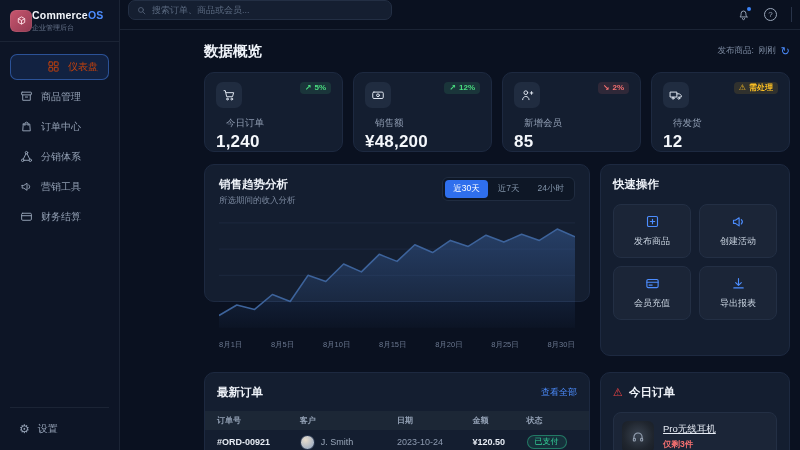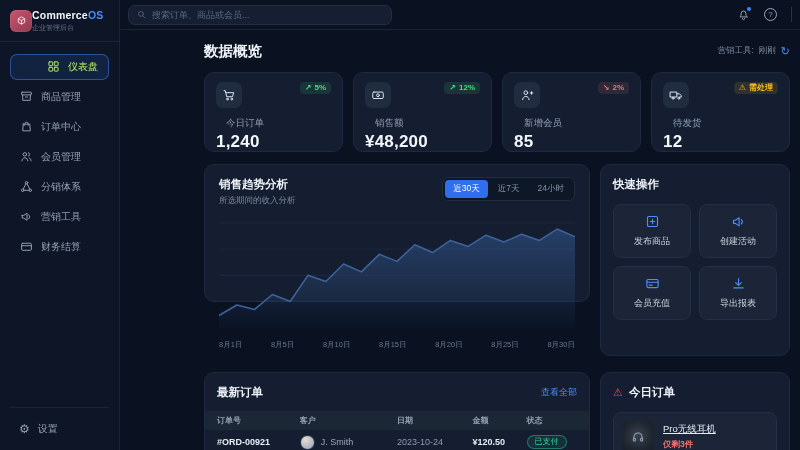--- a/index.html
+++ b/index.html
@@ -15,28 +15,28 @@
   .logo-mark svg{width:11px;height:11px;stroke:#ffe2e9;fill:none;stroke-width:2;}
   .logo-title{font-size:10.5px;font-weight:bold;color:#f2f5fa;letter-spacing:.2px;line-height:1.2;}
   .logo-title .accent{color:#4c8dff;}
   .logo-sub{font-size:7px;color:#66738a;margin-top:1px;}
   .side-div{height:1px;background:#1b2435;margin:0;}
   .nav{padding:12px 10px 0;flex:1;}
   .nav-item{display:flex;align-items:center;gap:8px;padding:5px 9px;margin-bottom:4px;border-radius:7px;border:1px solid transparent;color:#93a0b4;cursor:pointer;}
   .nav-item .nav-ico{display:flex;}
   .nav-item svg{width:13px;height:13px;stroke:currentColor;fill:none;stroke-width:1.8;stroke-linecap:round;stroke-linejoin:round;}
   .nav-label{font-size:10px;}
-  .nav-item.active{background:rgba(47,111,237,.14);border-color:rgba(76,141,255,.45);color:#bef264;padding-left:36px;}
+  .nav-item.active{background:rgba(47,111,237,.14);border-color:rgba(76,141,255,.45);color:#c2410c;padding-left:36px;}
   .side-foot{padding:10px;}
   .side-foot .side-div{margin-bottom:10px;}
   .foot-item{display:flex;align-items:center;gap:8px;color:#93a0b4;font-size:10px;padding:4px 9px;cursor:pointer;}
   .gear-glyph{font-size:12px;line-height:1;}
   
   .main{flex:1;display:flex;flex-direction:column;}
-  .topbar{height:30px;min-height:30px;border-bottom:1px solid #1b2435;display:flex;align-items:center;padding:0 8px;}
+  .topbar{height:30px;min-height:30px;border-bottom:1px solid #1b2435;display:flex;padding:0 8px;}
   .searchbox{display:flex;align-items:center;gap:6px;width:264px;height:20px;background:#151f31;border:1px solid #232f44;border-radius:7px;padding:0 8px;}
   .searchbox svg{width:9px;height:9px;stroke:#5b6a80;fill:none;stroke-width:2;stroke-linecap:round;}
   .searchbox input{flex:1;background:transparent;border:none;outline:none;color:#dfe6f0;font-size:9px;font-family:inherit;}
   .searchbox input::placeholder{color:#5b6a80;}
   .top-right{margin-left:auto;display:flex;align-items:center;gap:14px;}
   .bell{position:relative;display:flex;cursor:pointer;}
   .bell svg{width:13px;height:13px;stroke:#9aa7ba;fill:none;stroke-width:1.8;stroke-linecap:round;stroke-linejoin:round;}
   .bell .dot{position:absolute;top:-1px;right:-1px;width:4px;height:4px;border-radius:50%;background:#3b82f6;}
   .help{width:13px;height:13px;border:1.2px solid #9aa7ba;border-radius:50%;color:#9aa7ba;font-size:8px;display:flex;align-items:center;justify-content:center;cursor:pointer;}
   .top-div{width:1px;height:15px;background:#283349;}
@@ -147,30 +147,20 @@
           <svg viewBox="0 0 24 24">
             <path d="M6 7.5h12l1 12.5H5l1-12.5z"></path>
             <path d="M9 10V7a3 3 0 0 1 6 0v3"></path>
           </svg>
         </span>
       <span class="nav-label">订单中心</span>
     </div>
     <div class="nav-item">
       <span class="nav-ico">
           <svg viewBox="0 0 24 24">
-            <circle cx="9" cy="8" r="3.2"></circle>
-            <path d="M3.5 20c0-3 2.5-5.5 5.5-5.5S14.5 17 14.5 20"></path>
-            <path d="M15.5 5a3.2 3.2 0 0 1 0 6.2M17 14.8c2 .8 3.5 2.8 3.5 5.2"></path>
-          </svg>
-        </span>
-      <span class="nav-label">会员管理</span>
-    </div>
-    <div class="nav-item">
-      <span class="nav-ico">
-          <svg viewBox="0 0 24 24">
             <circle cx="12" cy="5" r="2.3"></circle>
             <circle cx="5" cy="19" r="2.3"></circle>
             <circle cx="19" cy="19" r="2.3"></circle>
             <path d="M10.9 7L6 17M13.1 7L18 17M7.3 19h9.4"></path>
           </svg>
         </span>
       <span class="nav-label">分销体系</span>
     </div>
     <div class="nav-item">
       <span class="nav-ico">
@@ -220,21 +210,21 @@
       <span class="help">?</span>
       <span class="top-div"></span>
     </div>
   </header>
 
   <div class="content">
 
     <div class="page-head">
       <div class="page-title">数据概览</div>
       <div class="updated">
-        <span>营销工具:</span>
+        <span>发布商品:</span>
         <span>刚刚</span>
         <span class="refresh">↻</span>
       </div>
     </div>
 
     <div class="stats">
       <div class="stat-card">
         <div class="stat-top">
           <div class="stat-ico">
               <svg viewBox="0 0 24 24">

